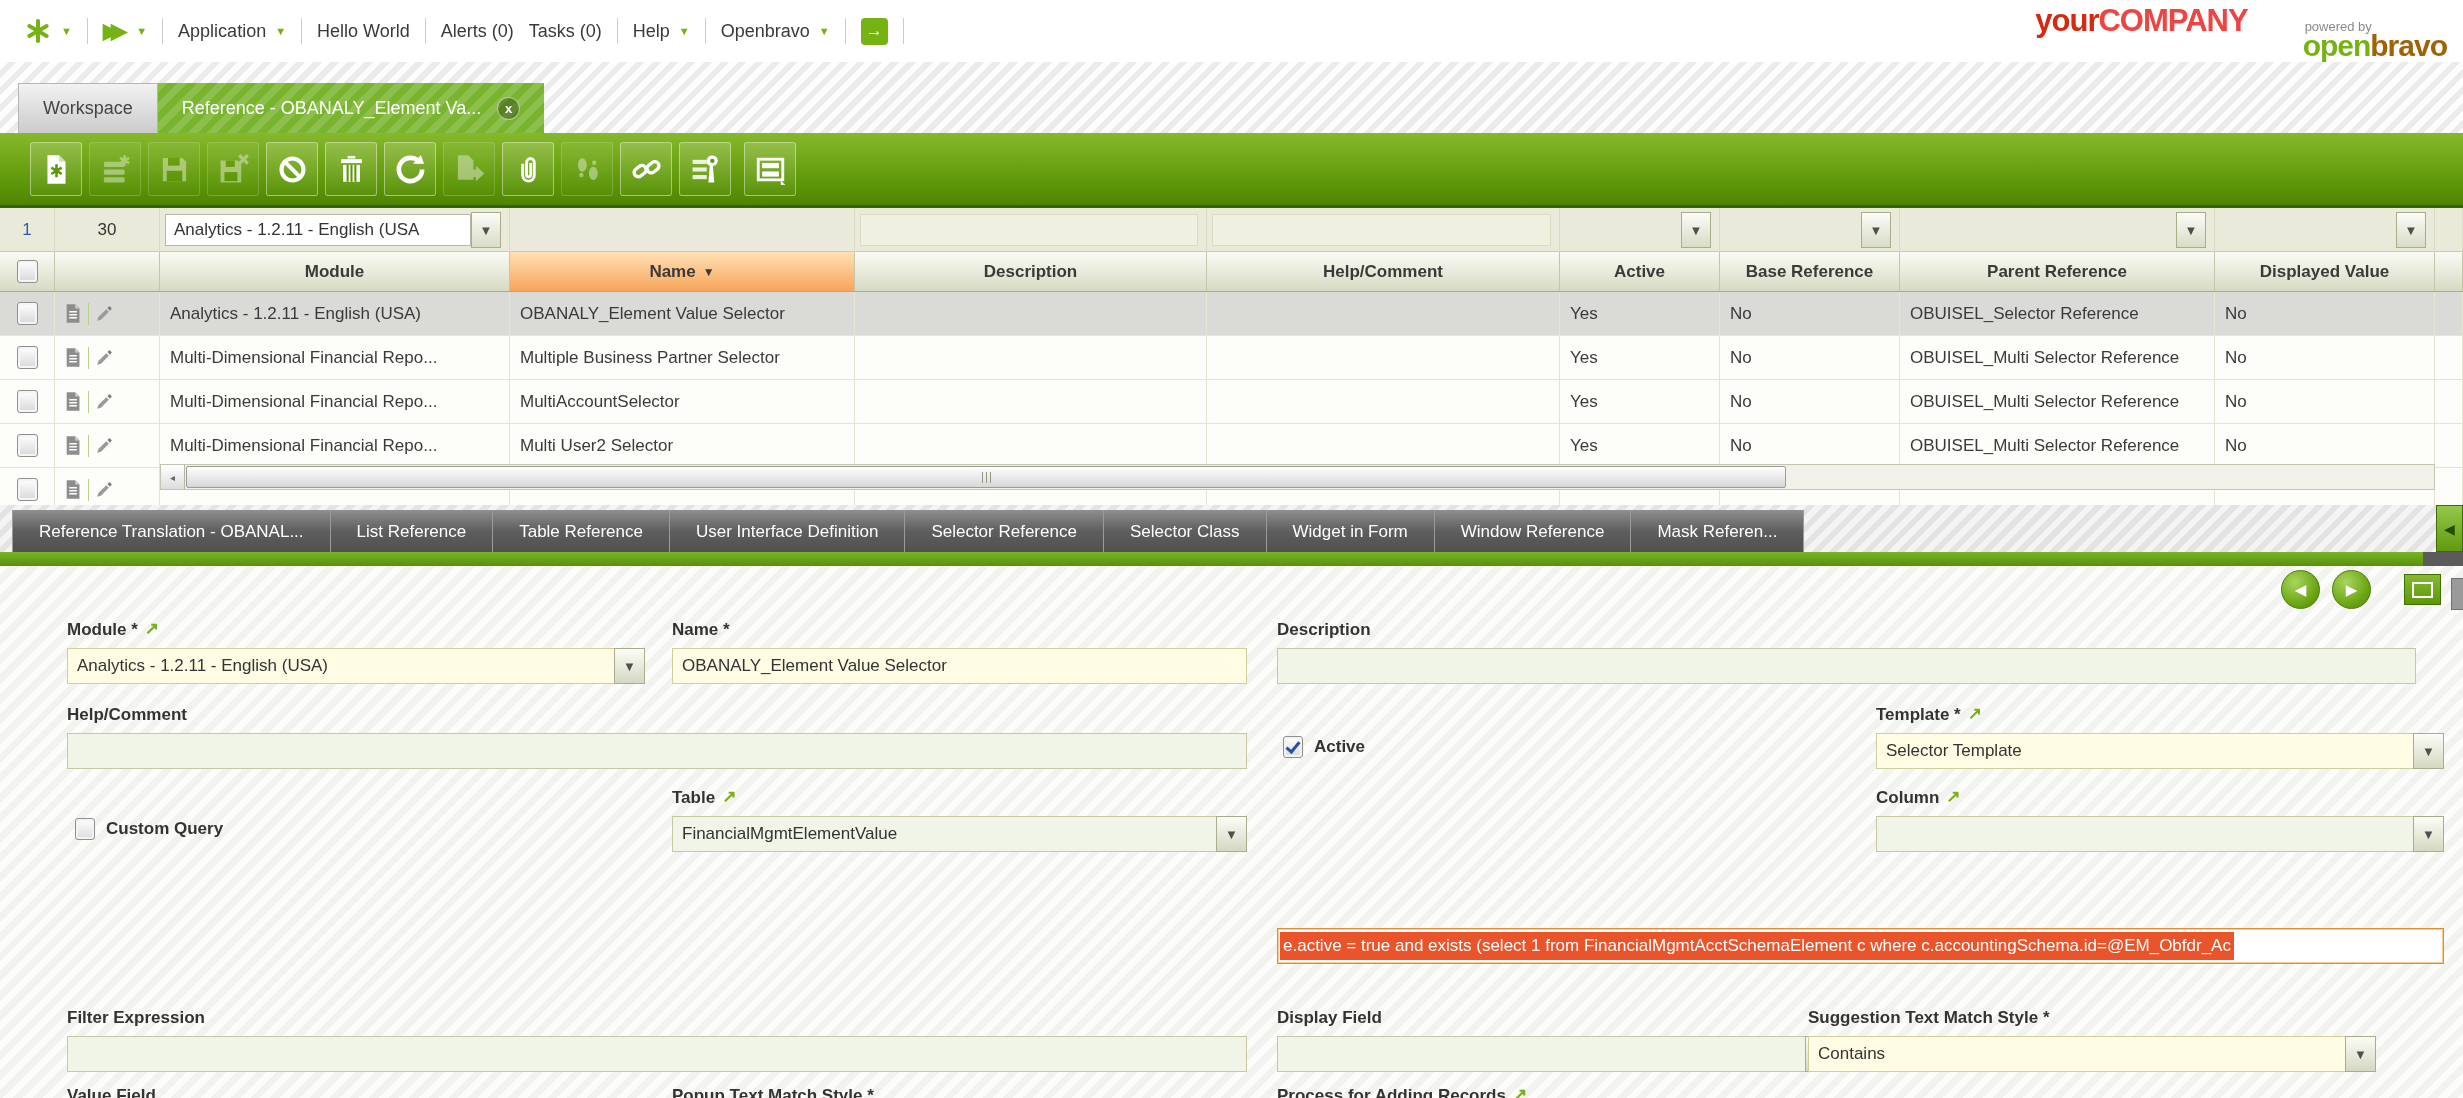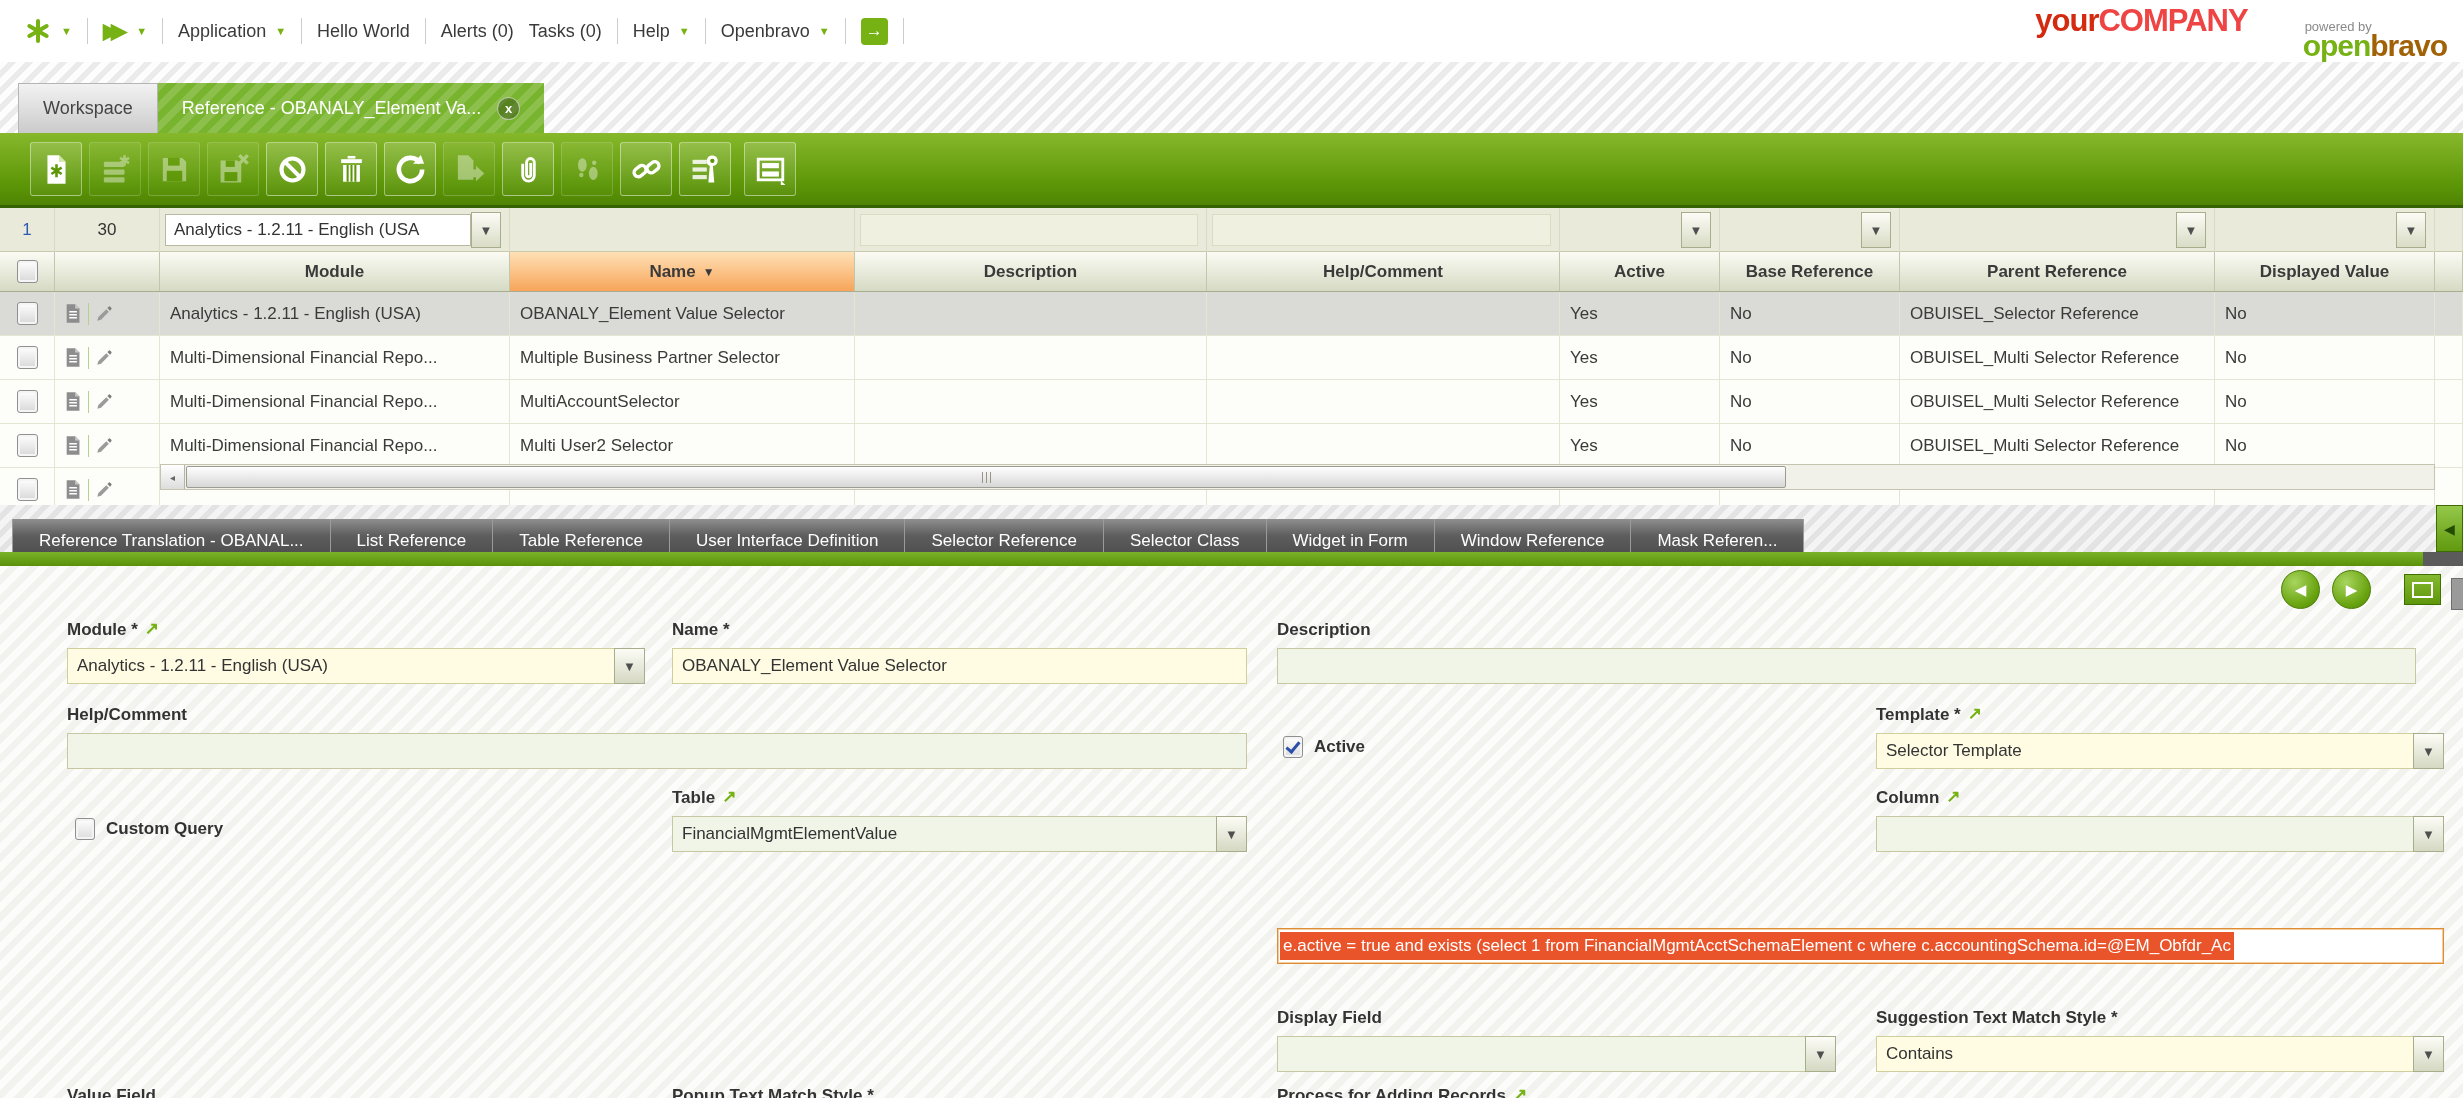--- a/index.html
+++ b/index.html
@@ -87,21 +87,21 @@
           display:flex;align-items:center;justify-content:center;font-size:10px;color:#666;box-sizing:border-box;cursor:pointer}
   .hs-thumb{width:1600px;height:22px;margin:1px;background:linear-gradient(#fefefe,#d7d7d7);
             border:1px solid #9c9c92;border-radius:2px;box-sizing:border-box;
             display:flex;align-items:center;justify-content:center;gap:3px;cursor:grab}
   .hs-thumb i{width:1px;height:11px;background:#969686}
 
   
   .childtabs{position:absolute;top:505px;left:0;right:0;height:47px;
              background:repeating-linear-gradient(135deg,#f4f4f4 0 6px,#e3e3e3 6px 12px);
              display:flex;align-items:flex-end;padding-left:12px;box-sizing:border-box}
-  .ctab{height:33px;line-height:43px;padding:0 26px;font-size:17px;color:#fff;cursor:pointer;
+  .ctab{height:42px;line-height:43px;padding:0 26px;font-size:17px;color:#fff;cursor:pointer;
         background:linear-gradient(#8f8f8f,#5e5e5e 50%,#505050);border-right:1px solid #9b9b9b;white-space:nowrap}
   .ctab.first{border-left:1px solid #9b9b9b}
   .ctab.active{height:47px;line-height:45px;box-sizing:border-box;border-top:5px solid #ff9226;border-right:none;
                background:#74a634;background-image:repeating-linear-gradient(135deg,rgba(255,255,255,.13) 0 7px,rgba(255,255,255,0) 7px 14px);
                padding:0 30px}
   .ct-scroll{position:absolute;right:0;top:0;width:27px;height:47px;box-sizing:border-box;cursor:pointer;
              background:linear-gradient(#94c84a,#61990f);border:1px solid #3e6c02;color:#234d00;
              display:flex;align-items:center;justify-content:center;font-size:14px}
   .greenbar{position:absolute;top:552px;left:0;right:0;height:14px;background:linear-gradient(#7ab32a,#599208)}
   .greenbar .end{position:absolute;right:0;top:0;width:40px;height:14px;background:#5b5b5b}
@@ -634,30 +634,36 @@
         <span class="cdd">▼</span>
       </div>
     </div>
 
     <div class="fg" style="left:1277px;top:362px;width:1167px">
       <div class="hql-box">
         <span class="hql-sel">e.active = true and exists (select 1 from FinancialMgmtAcctSchemaElement c where c.accountingSchema.id=@EM_Obfdr_Ac</span>
       </div>
     </div>
 
+    <div class="fg" style="left:67px;top:442px;width:1180px">
+      <div class="flabel">
+          <span>Filter Expression</span>
+        </div>
+      <div class="fi"></div>
+    </div>
     <div class="fg" style="left:1277px;top:442px;width:559px">
       <div class="flabel">
           <span>Display Field</span>
         </div>
       <div class="combo">
         <span class="fi"></span>
         <span class="cdd">▼</span>
       </div>
     </div>
-    <div class="fg" style="left:1876px;top:442px;width:568px">
+    <div class="fg" style="left:1808px;top:442px;width:568px">
       <div class="flabel">
           <span>Suggestion Text Match Style *</span>
         </div>
       <div class="combo">
         <span class="fi req">Contains</span>
         <span class="cdd">▼</span>
       </div>
     </div>
 
     <div class="fg" style="left:67px;top:520px">

